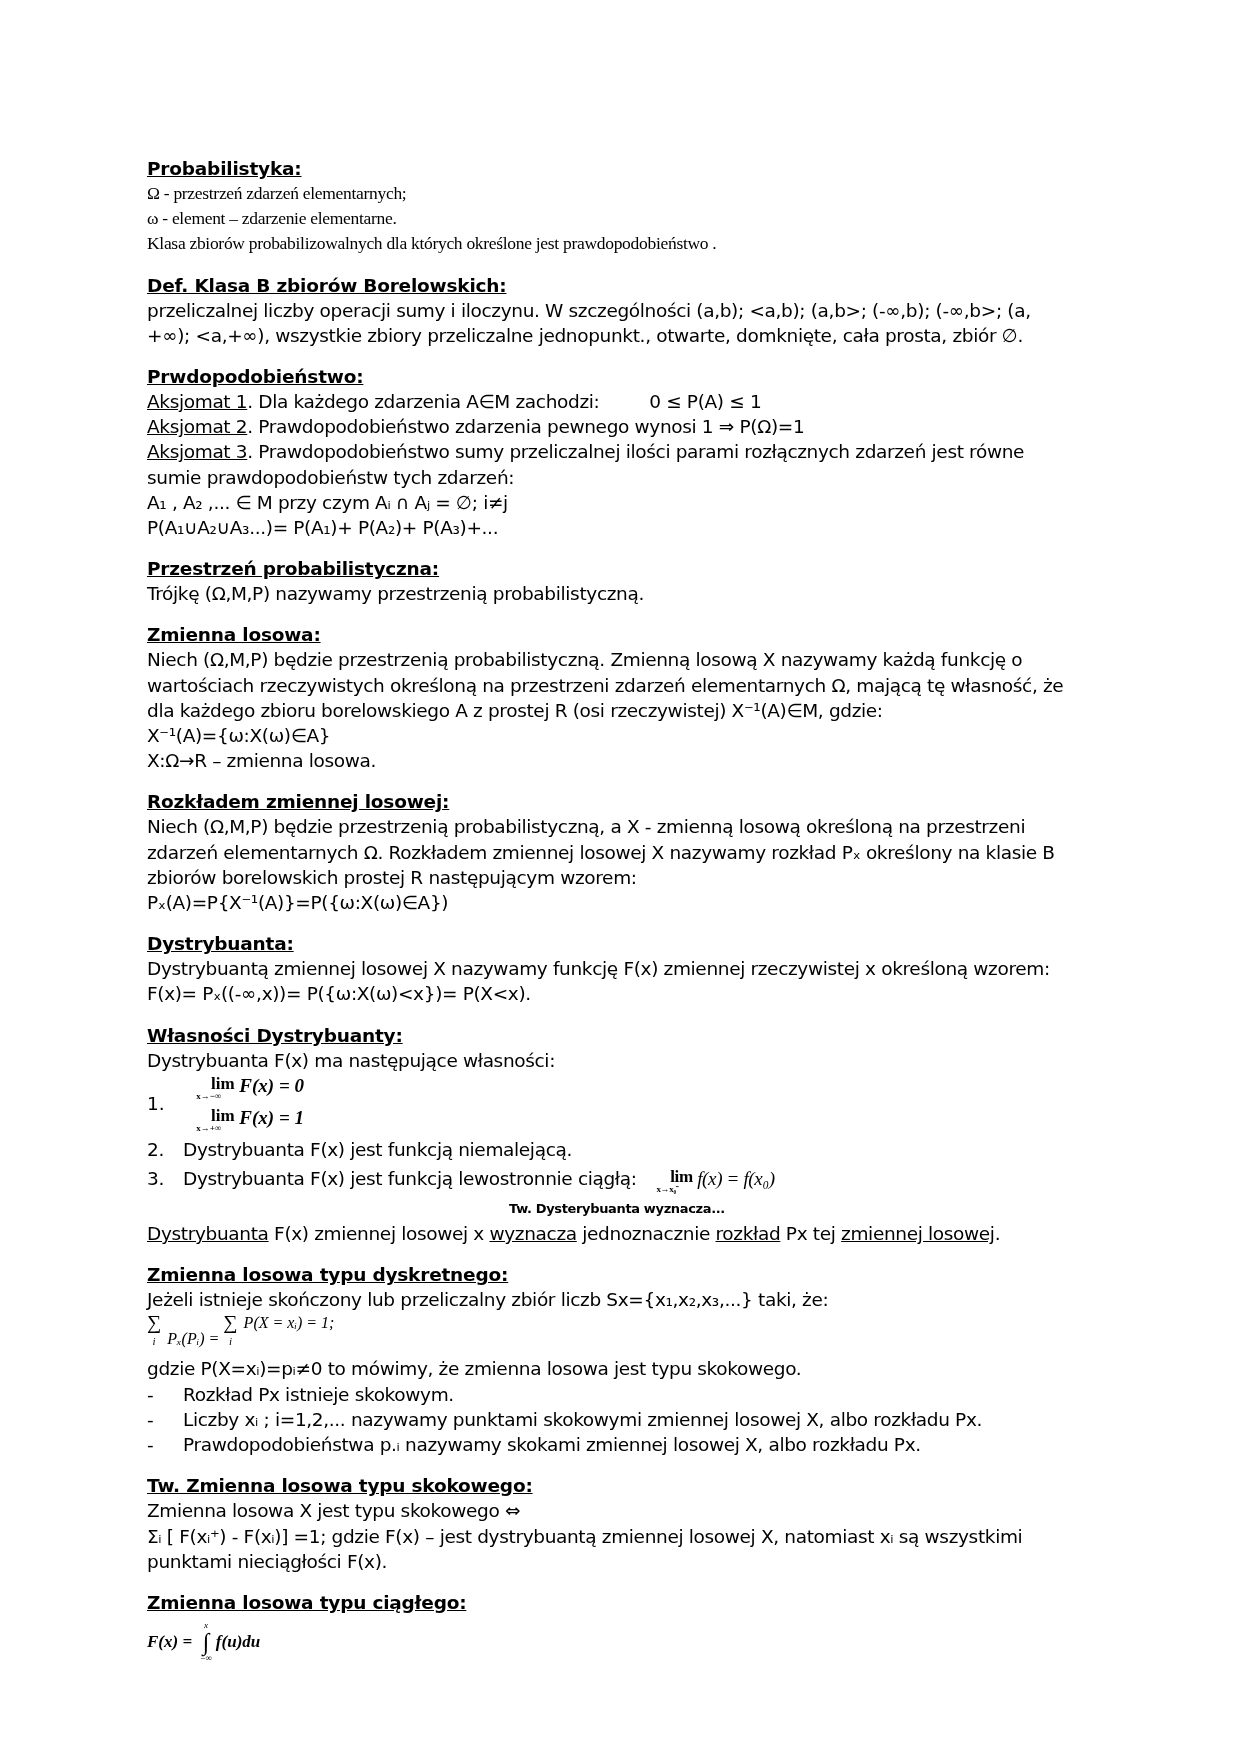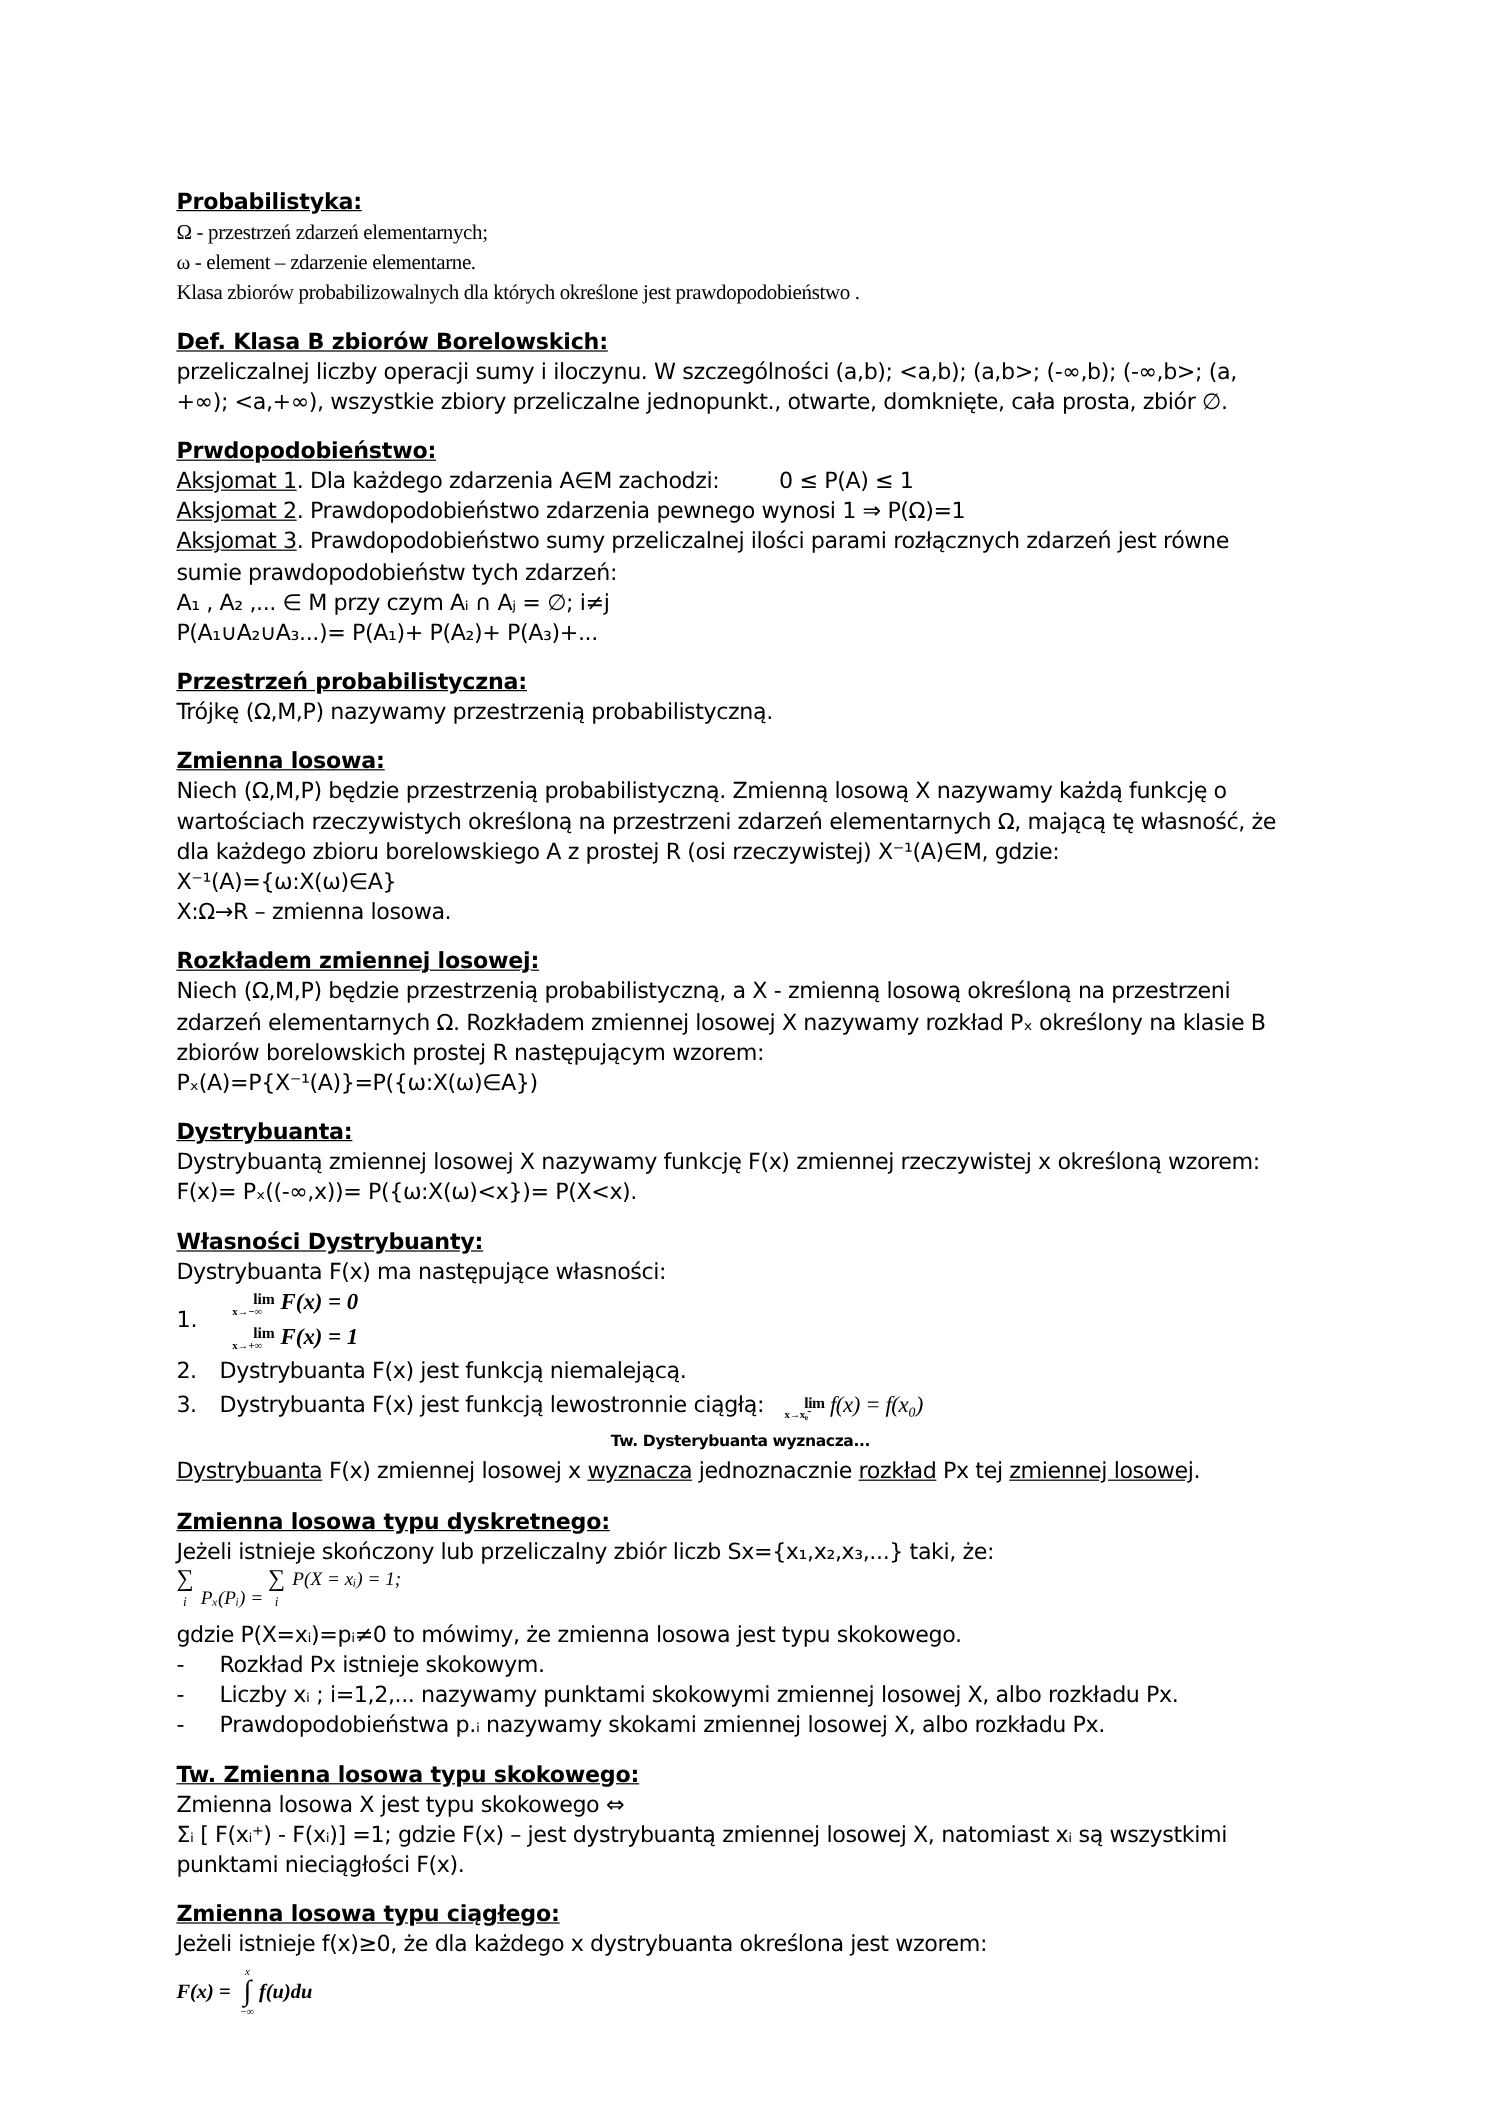--- a/index.html
+++ b/index.html
@@ -9,21 +9,21 @@
     }
     .page { position: absolute; left: 147px; top: 140px; width: 940px; }
     .line { font-size: 18.5px; line-height: 25.2px; white-space: nowrap; letter-spacing: -0.35px; }
     .serif { font-family: "Liberation Serif", serif; font-size: 17.5px; letter-spacing: -0.3px; }
     .h { font-weight: bold; text-decoration: underline; letter-spacing: -0.2px; font-size: 18.5px; line-height: 25px; margin-top: 16px; }
     .hb { font-weight: bold; font-size: 13px; line-height: 25px; text-align: center; }
     .u { text-decoration: underline; }
     .math { font-family: "Liberation Serif", serif; font-size: 19px; }
     .mi { font-style: italic; font-weight: bold; }
     .lim { display: inline-block; text-align: center; vertical-align: middle; line-height: 1; }
-    .lim .top { display: block; font-weight: bold; font-size: 13px; margin-left: 28px; }
+    .lim .top { display: block; font-weight: bold; font-size: 17px; margin-left: 28px; }
     .lim .bot { display: block; font-size: 9px; font-weight: bold; }
     .lims { display: flex; align-items: center; margin: 2px 0 4px 0; }
     .lims .num { width: 36px; font-size: 18.5px; }
     .lims .stack { display: flex; flex-direction: column; gap: 6px; }
     .li { display: flex; }
     .li .n { width: 36px; }
     .dash { display: flex; }
     .dash .d { width: 36px; }
     .sumline { font-family: "Liberation Serif", serif; font-size: 16px; height: 44px; display: flex; align-items: flex-start; }
     .sigma { display: inline-block; text-align: center; line-height: 1; margin-right: 6px; }
@@ -137,21 +137,20 @@
       <span class="d">-</span>
       <span>Prawdopodobieństwa p.ᵢ nazywamy skokami zmiennej losowej X, albo rozkładu Px.</span>
     </div>
 
   <div class="line h">Tw. Zmienna losowa typu skokowego:</div>
   <div class="line">Zmienna losowa X jest typu skokowego ⇔</div>
   <div class="line">Σᵢ [ F(xᵢ⁺) - F(xᵢ)] =1; gdzie F(x) – jest dystrybuantą zmiennej losowej X, natomiast xᵢ są wszystkimi</div>
   <div class="line">punktami nieciągłości F(x).</div>
 
   <div class="line h">Zmienna losowa typu ciągłego:</div>
-  <div class="line">Jeżeli istnieje f(x)≥0, że dla każdego x dystrybuanta określona jest wzorem:</div>
   <div class="integral">
     <span class="mi" style="white-space:pre">F(x) = </span>
     <span class="int">
         <span class="sup">x</span>
         <span class="sym">∫</span>
         <span class="sub">−∞</span>
       </span>
     <span class="mi">f(u)du</span>
   </div>
 

